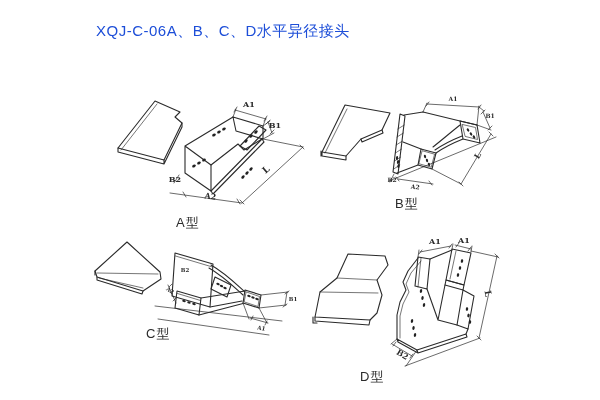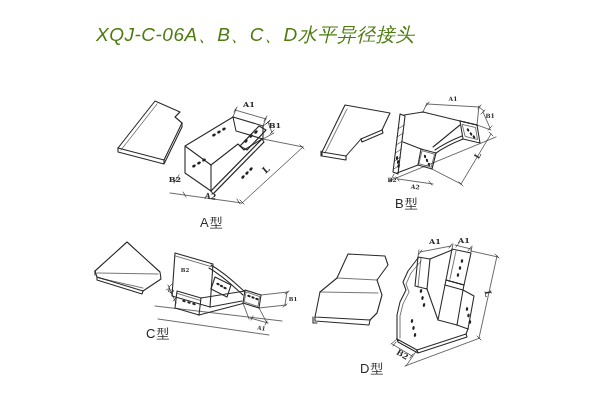--- a/index.html
+++ b/index.html
@@ -3,23 +3,22 @@
 <meta charset="utf-8">
 <style>
   html,body{margin:0;padding:0;}
   body{
     width:600px;height:400px;position:relative;overflow:hidden;
     background:#ffffff;
     font-family:"Liberation Sans",sans-serif;
   }
   .page-title{
     position:absolute;left:96px;top:22px;
-    font-size:19px;font-weight:500;color:#4d7c0f;letter-spacing:.5px;
+    font-size:15px;font-weight:500;color:#1d4ed8;letter-spacing:.5px;
     white-space:nowrap;
-    font-style:italic;
   }
   .fig-caption{
     position:absolute;font-size:13px;color:#2b2b2b;letter-spacing:1px;
     width:50px;text-align:left;white-space:nowrap;
   }
   svg{position:absolute;overflow:visible;}
   .draw path,.draw polyline,.draw line{
     fill:none;stroke:#2b2b2b;stroke-width:1.1;
     stroke-linejoin:round;stroke-linecap:round;
   }
@@ -70,21 +69,21 @@
       <path class="dimline" d="M70,115 L142,125 M86,119 L83,114 M140,126 L137,121"></path>
       <path class="dimline" d="M142,125 L203,69 M163,61 L203,69 M144,126 L140,122 M204,71 L200,67"></path>
       <text class="dim s8" x="149" y="29">A1</text>
       <text class="dim s8" x="175" y="50">B1</text>
       <text class="dim s8" x="75" y="104">B2</text>
       <text class="dim s8" x="110" y="121" transform="rotate(8 110 121)">A2</text>
       <text class="dim s9" x="168" y="94" transform="rotate(-41 168 94)">L</text>
     </g>
   </g>
 </svg>
-<div class="fig-caption" style="left:200px;top:214px">A型</div>
+<div class="fig-caption" style="left:176px;top:214px">A型</div>
 
 <svg style="left:300px;top:85px" width="235" height="128" viewBox="0 0 235 128">
   <g class="draw">
     <path d="M22,67 L45,20 L90,28 L82,45 L61,54 L46,71 Z"></path>
     <path class="thin" d="M25,68 L47,24"></path>
     <path d="M82,45 L83,48 L62,57 L61,54"></path>
     <path d="M22,67 L22,71 L46,75 L46,71 M21,66 L21,71"></path>
   </g>
   <g class="draw">
     <path d="M123,27 L160,36 L177,40"></path>
@@ -201,13 +200,13 @@
       <path class="dimline" d="M166,16 L193,22 M192,21 L174,103 M194,23 L190,19 M176,105 L172,101"></path>
       <path class="dimline" d="M92,104 L86,109 M112,115 L101,131 M87,109 L107,121 M88,111 L91,107 M105,123 L108,119"></path>
       <path class="dimline" d="M100,131 L175,103"></path>
       <text class="dim s8" x="130" y="9">A1</text>
       <text class="dim s8" x="159" y="8">A1</text>
       <text class="dim s9" x="180" y="59" transform="rotate(80 180 59)">L</text>
       <text class="dim s8" x="96" y="122" transform="rotate(31 96 122)">B2</text>
     </g>
   </g>
 </svg>
-<div class="fig-caption" style="left:360px;top:360px">D型</div>
+<div class="fig-caption" style="left:360px;top:368px">D型</div>
 
 </body></html>

